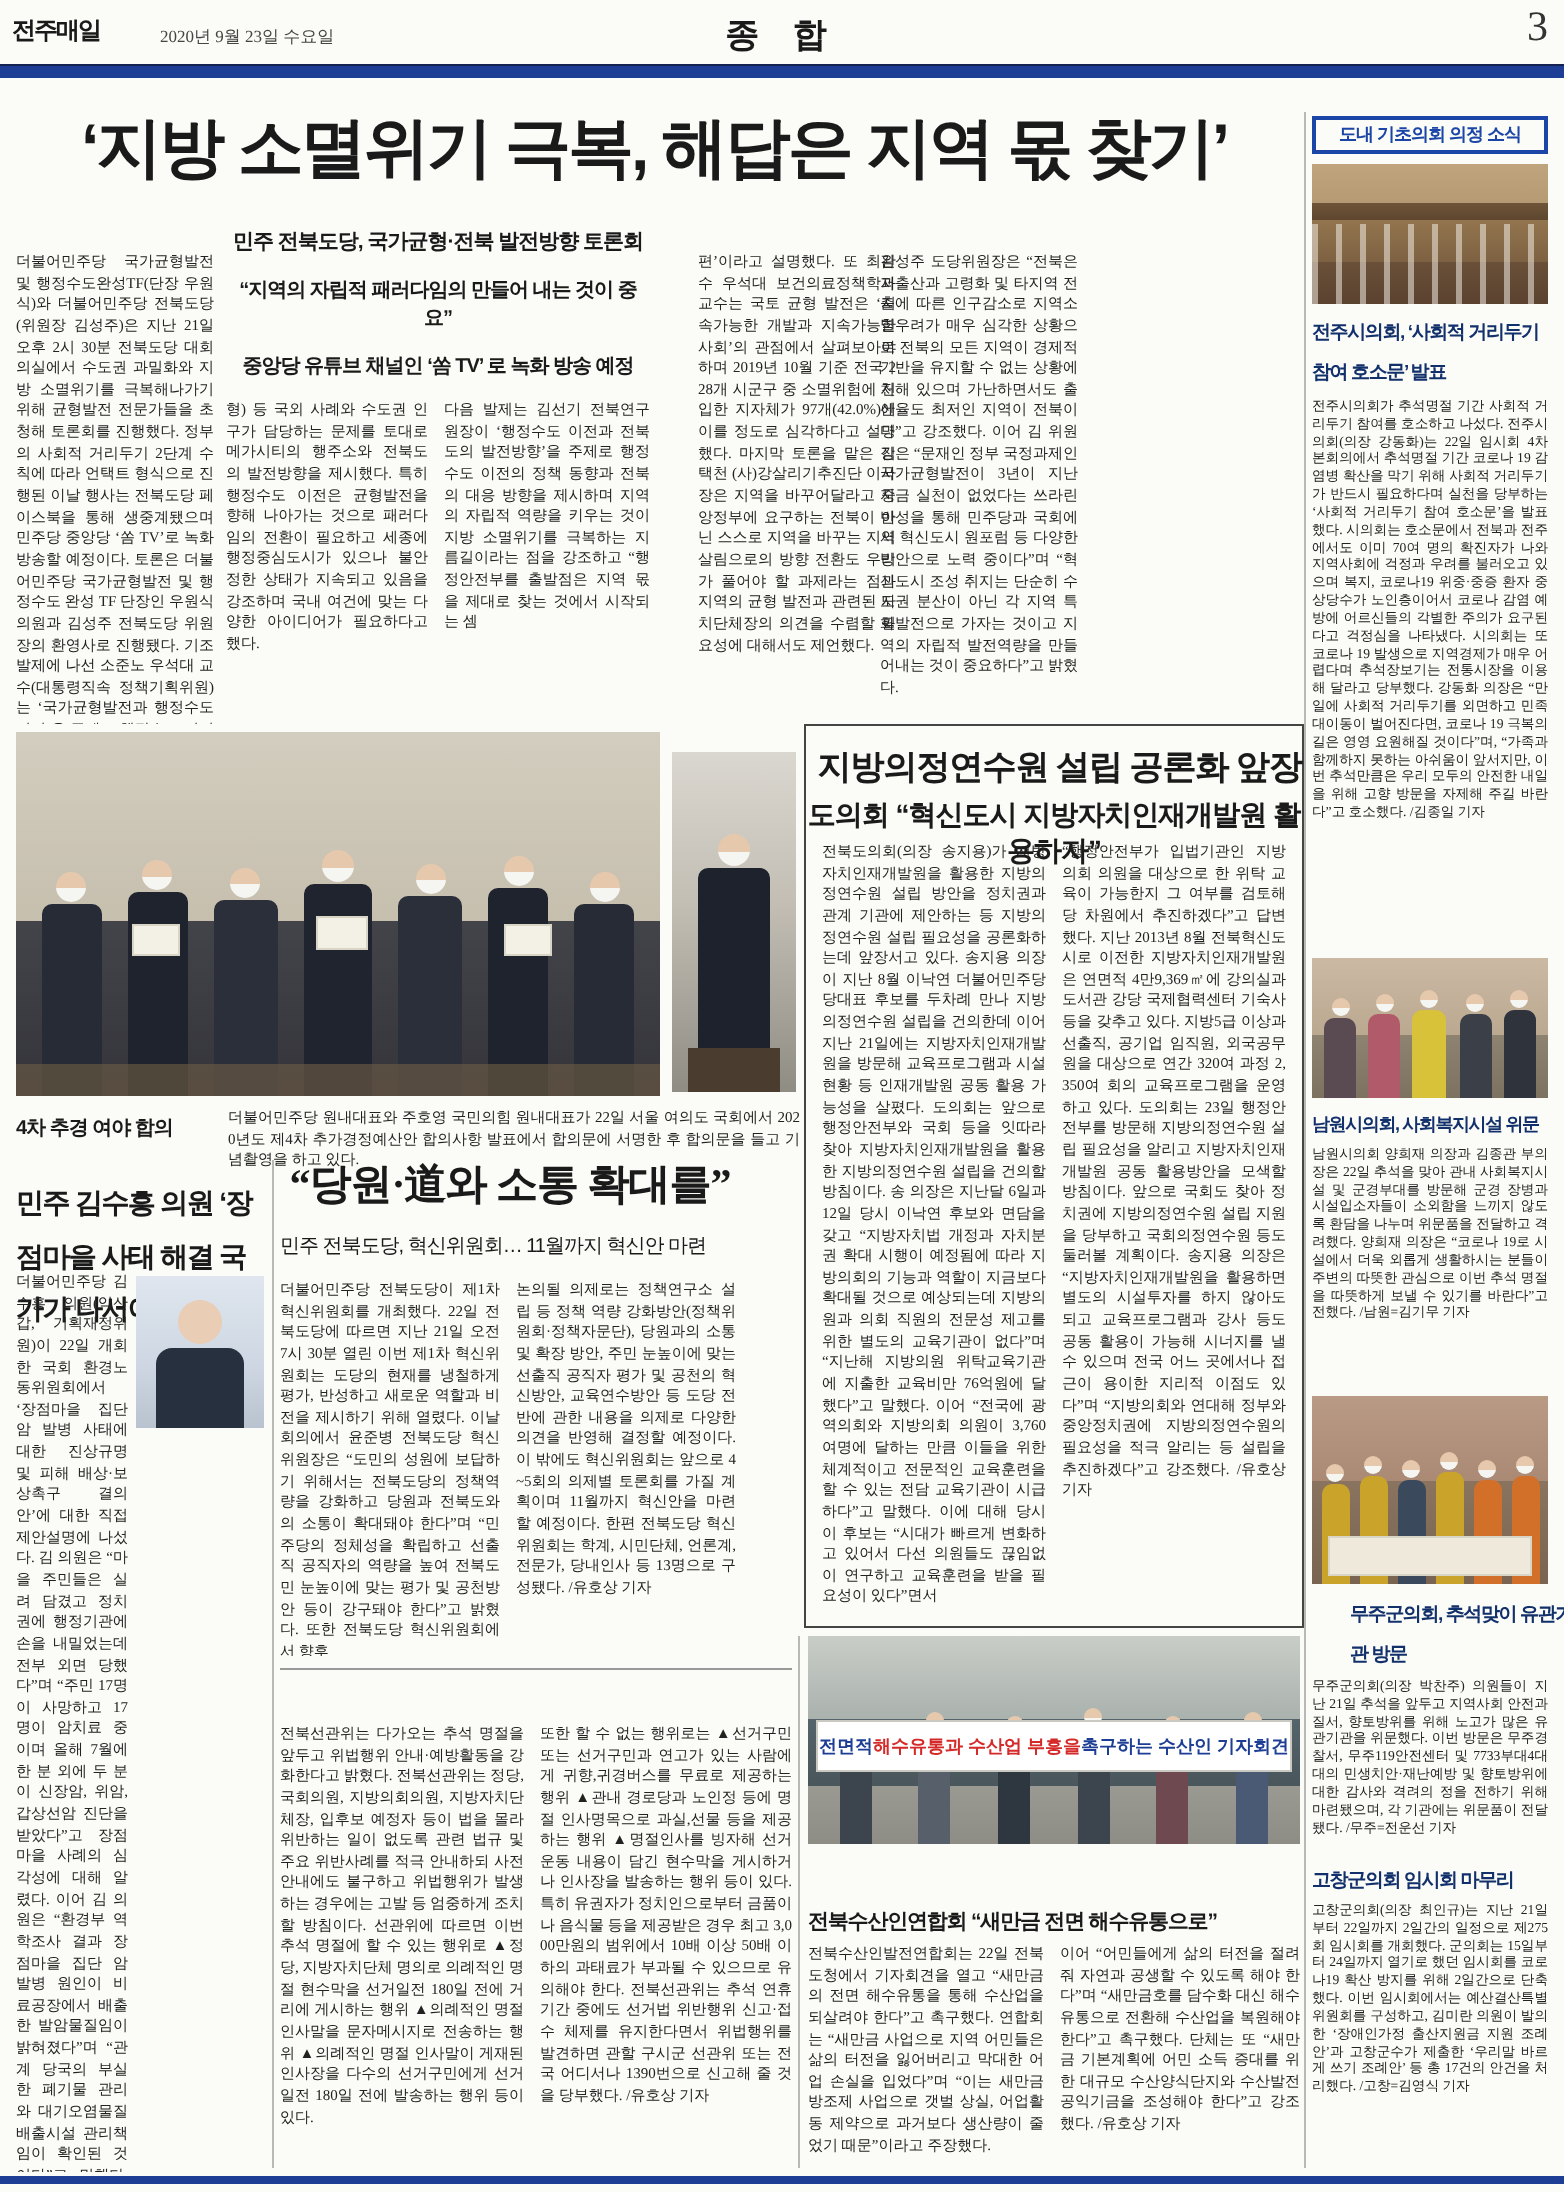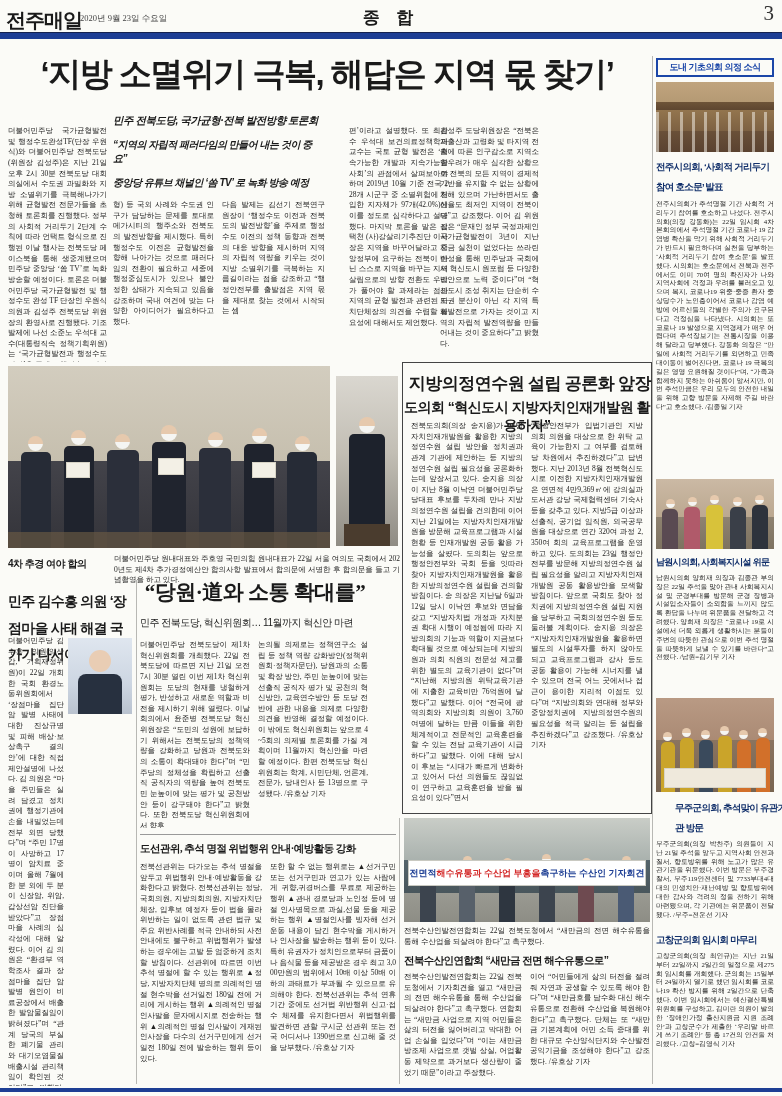--- a/index.html
+++ b/index.html
@@ -18,29 +18,29 @@
   .pn .bd{width:24px;height:60px;border-radius:5px 5px 0 0;background:#262b36;margin-top:1px;}
   .paper-rect{position:absolute;background:#f3f0e6;border:1px solid #d8d4c6;}
   .headline-serif{font-weight:bold;letter-spacing:-0.5px;}
   .sb-head{font-family:"Liberation Sans",sans-serif;font-weight:bold;color:#12306b;overflow:hidden;}
 </style>
 </head>
 <body>
 
 <div id="page">
 
-  <div class="abs sans" style="left:6px;top:7px;font-size:20px;font-weight:bold;letter-spacing:-1px;">전주매일</div>
+  <div class="abs sans" style="left:6px;top:7px;font-size:12px;font-weight:bold;letter-spacing:-1px;">전주매일</div>
   <div class="abs" style="left:80px;top:13px;font-size:8.5px;color:#444;">2020년 9월 23일 수요일</div>
   <div class="abs sans" style="left:0;top:6px;width:782px;text-align:center;font-size:17px;font-weight:bold;letter-spacing:6px;">종 합</div>
   <div class="abs" style="right:8px;top:1px;font-size:21px;color:#333;">3</div>
   <div class="abs" style="left:0;top:32px;width:782px;height:6px;background:#1d3e94;border-top:1px solid #15224f;"></div>
 
   <div class="abs sans" style="left:2px;top:52px;width:650px;height:54px;text-align:center;font-size:33px;font-weight:900;letter-spacing:-1.5px;white-space:nowrap;overflow:hidden;">‘지방 소멸위기 극복, 해답은 지역 몫 찾기’</div>
 
-  <div class="abs" style="left:113px;top:114px;width:212px;font-style:italic;">
+  <div class="abs" style="left:113px;top:114px;width:212px;text-align:center;">
     <div class="sans" style="font-size:10.5px;font-weight:bold;margin-bottom:10px;letter-spacing:-0.5px;">민주 전북도당, 국가균형·전북 발전방향 토론회</div>
     <div class="sans" style="font-size:10px;font-weight:bold;margin-bottom:10px;letter-spacing:-0.5px;">“지역의 자립적 패러다임의 만들어 내는 것이 중요”</div>
     <div class="sans" style="font-size:10px;font-weight:bold;letter-spacing:-0.5px;">중앙당 유튜브 채널인 ‘쏨 TV’ 로 녹화 방송 예정</div>
   </div>
 
   <div class="abs bt" style="left:8px;top:126px;width:99px;height:236px;">더불어민주당 국가균형발전 및 행정수도완성TF(단장 우원식)와 더불어민주당 전북도당(위원장 김성주)은 지난 21일 오후 2시 30분 전북도당 대회의실에서 수도권 과밀화와 지방 소멸위기를 극복해나가기 위해 균형발전 전문가들을 초청해 토론회를 진행했다. 정부의 사회적 거리두기 2단계 수칙에 따라 언택트 형식으로 진행된 이날 행사는 전북도당 페이스북을 통해 생중계됐으며 민주당 중앙당 ‘쏨 TV’로 녹화 방송할 예정이다. 토론은 더불어민주당 국가균형발전 및 행정수도 완성 TF 단장인 우원식 의원과 김성주 전북도당 위원장의 환영사로 진행됐다. 기조 발제에 나선 소준노 우석대 교수(대통령직속 정책기획위원)는 ‘국가균형발전과 행정수도 이전’을 주제로 행정수도 비전과 과제, 메가시티의 네덜란드(네트워크형), 미국 동부(회랑</div>
   <div class="abs bt" style="left:113px;top:200px;width:101px;height:162px;">형) 등 국외 사례와 수도권 인구가 담당하는 문제를 토대로 메가시티의 행주소와 전북도의 발전방향을 제시했다. 특히 행정수도 이전은 균형발전을 향해 나아가는 것으로 패러다임의 전환이 필요하고 세종에 행정중심도시가 있으나 불안정한 상태가 지속되고 있음을 강조하며 국내 여건에 맞는 다양한 아이디어가 필요하다고 했다.</div>
   <div class="abs bt" style="left:222px;top:200px;width:103px;height:162px;">다음 발제는 김선기 전북연구원장이 ‘행정수도 이전과 전북도의 발전방향’을 주제로 행정수도 이전의 정책 동향과 전북의 대응 방향을 제시하며 지역의 자립적 역량을 키우는 것이 지방 소멸위기를 극복하는 지름길이라는 점을 강조하고 “행정안전부를 출발점은 지역 몫을 제대로 찾는 것에서 시작되는 셈</div>
   <div class="abs bt" style="left:349px;top:126px;width:99px;height:236px;">편’이라고 설명했다. 또 최완수 우석대 보건의료정책학과 교수는 국토 균형 발전은 ‘지속가능한 개발과 지속가능한 사회’의 관점에서 살펴보아야 하며 2019년 10월 기준 전국 228개 시군구 중 소멸위험에 진입한 지자체가 97개(42.0%)에 이를 정도로 심각하다고 설명했다. 마지막 토론을 맡은 김택천 (사)강살리기추진단 이사장은 지역을 바꾸어달라고 중앙정부에 요구하는 전북이 아닌 스스로 지역을 바꾸는 지역살림으로의 방향 전환도 우리가 풀어야 할 과제라는 점과 지역의 균형 발전과 관련된 자치단체장의 의견을 수렴할 필요성에 대해서도 제언했다.</div>
   <div class="abs bt" style="left:440px;top:126px;width:99px;height:236px;">김성주 도당위원장은 “전북은 저출산과 고령화 및 타지역 전출에 따른 인구감소로 지역소멸우려가 매우 심각한 상황으로 전북의 모든 지역이 경제적 기반을 유지할 수 없는 상황에 처해 있으며 가난하면서도 출산율도 최저인 지역이 전북이다”고 강조했다. 이어 김 위원장은 “문재인 정부 국정과제인 국가균형발전이 3년이 지난 지금 실천이 없었다는 쓰라린 반성을 통해 민주당과 국회에서 혁신도시 원포럼 등 다양한 방안으로 노력 중이다”며 “혁신도시 조성 취지는 단순히 수도권 분산이 아닌 각 지역 특화발전으로 가자는 것이고 지역의 자립적 발전역량을 만들어내는 것이 중요하다”고 밝혔다.</div>
@@ -111,21 +111,20 @@
     <div class="bt" style="height:450px;">더불어민주당 김수흥 의원(익산갑, 기획재정위원)이 22일 개회한 국회 환경노동위원회에서 ‘장점마을 집단 암 발병 사태에 대한 진상규명 및 피해 배상·보상촉구 결의안’에 대한 직접 제안설명에 나섰다. 김 의원은 “마을 주민들은 실려 담겼고 정치권에 행정기관에 손을 내밀었는데 전부 외면 당했다”며 “주민 17명이 사망하고 17명이 암치료 중이며 올해 7월에 한 분 외에 두 분이 신장암, 위암, 갑상선암 진단을 받았다”고 장점마을 사례의 심각성에 대해 알렸다. 이어 김 의원은 “환경부 역학조사 결과 장점마을 집단 암 발병 원인이 비료공장에서 배출한 발암물질임이 밝혀졌다”며 “관계 당국의 부실한 폐기물 관리와 대기오염물질 배출시설 관리책임이 확인된 것이다”고 말했다. 김 의원은 환노위 소속 위원들에게 ▲국무총리 및 환경부 장관의 사과 ▲발암물질 원인인 연초박을 공급한 KT&amp;G의 책임 규명 ▲정부의 피해 배상보상 및 예산지원 ▲재발 방지를 위한 제도 정비 등 결의안의 주요 내용을 설명한 후 원안대로 심의·의결해 줄 것을 당부했다. 이날 발암물질 배출로 인한 환경재난의 대표적인 사례로 기록된 장점마을 사태 해결을 위해 국가 차원의 노력과 마을 공동체 회복을 위한 지원이 필요하다는 점도 밝혔다.  /유호상 기자</div>
   </div>
 
   <div class="abs headline-serif" style="left:140px;top:578px;width:230px;text-align:center;font-size:21px;">“당원·道와 소통 확대를”</div>
   <div class="abs sans" style="left:140px;top:616px;width:230px;text-align:left;font-size:10px;font-weight:normal;letter-spacing:-0.5px;">민주 전북도당, 혁신위원회… 11월까지 혁신안 마련</div>
   <div class="abs bt" style="left:140px;top:640px;width:110px;height:188px;">더불어민주당 전북도당이 제1차 혁신위원회를 개최했다. 22일 전북도당에 따르면 지난 21일 오전 7시 30분 열린 이번 제1차 혁신위원회는 도당의 현재를 냉철하게 평가, 반성하고 새로운 역할과 비전을 제시하기 위해 열렸다. 이날 회의에서 윤준병 전북도당 혁신위원장은 “도민의 성원에 보답하기 위해서는 전북도당의 정책역량을 강화하고 당원과 전북도와의 소통이 확대돼야 한다”며 “민주당의 정체성을 확립하고 선출직 공직자의 역량을 높여 전북도민 눈높이에 맞는 평가 및 공천방안 등이 강구돼야 한다”고 밝혔다. 또한 전북도당 혁신위원회에서 향후</div>
   <div class="abs bt" style="left:258px;top:640px;width:110px;height:188px;">논의될 의제로는 정책연구소 설립 등 정책 역량 강화방안(정책위원회·정책자문단), 당원과의 소통 및 확장 방안, 주민 눈높이에 맞는 선출직 공직자 평가 및 공천의 혁신방안, 교육연수방안 등 도당 전반에 관한 내용을 의제로 다양한 의견을 반영해 결정할 예정이다. 이 밖에도 혁신위원회는 앞으로 4~5회의 의제별 토론회를 가질 계획이며 11월까지 혁신안을 마련할 예정이다. 한편 전북도당 혁신위원회는 학계, 시민단체, 언론계, 전문가, 당내인사 등 13명으로 구성됐다.  /유호상 기자</div>
 
   <div class="hrule" style="left:140px;top:834px;width:256px;"></div>
 
-  <div class="abs headline-serif" style="left:140px;top:842px;width:258px;font-size:10.5px;white-space:nowrap;overflow:hidden;">도선관위, 추석 명절 위법행위 안내·예방활동 강화</div>
   <div class="abs bt" style="left:140px;top:862px;width:122px;height:222px;">전북선관위는 다가오는 추석 명절을 앞두고 위법행위 안내·예방활동을 강화한다고 밝혔다. 전북선관위는 정당, 국회의원, 지방의회의원, 지방자치단체장, 입후보 예정자 등이 법을 몰라 위반하는 일이 없도록 관련 법규 및 주요 위반사례를 적극 안내하되 사전 안내에도 불구하고 위법행위가 발생하는 경우에는 고발 등 엄중하게 조치할 방침이다. 선관위에 따르면 이번 추석 명절에 할 수 있는 행위로 ▲정당, 지방자치단체 명의로 의례적인 명절 현수막을 선거일전 180일 전에 거리에 게시하는 행위 ▲의례적인 명절 인사말을 문자메시지로 전송하는 행위 ▲의례적인 명절 인사말이 게재된 인사장을 다수의 선거구민에게 선거일전 180일 전에 발송하는 행위 등이 있다.</div>
   <div class="abs bt" style="left:270px;top:862px;width:126px;height:222px;">또한 할 수 없는 행위로는 ▲선거구민 또는 선거구민과 연고가 있는 사람에게 귀향,귀경버스를 무료로 제공하는 행위 ▲관내 경로당과 노인정 등에 명절 인사명목으로 과실,선물 등을 제공하는 행위 ▲명절인사를 빙자해 선거운동 내용이 담긴 현수막을 게시하거나 인사장을 발송하는 행위 등이 있다. 특히 유권자가 정치인으로부터 금품이나 음식물 등을 제공받은 경우 최고 3,000만원의 범위에서 10배 이상 50배 이하의 과태료가 부과될 수 있으므로 유의해야 한다. 전북선관위는 추석 연휴기간 중에도 선거법 위반행위 신고·접수 체제를 유지한다면서 위법행위를 발견하면 관할 구시군 선관위 또는 전국 어디서나 1390번으로 신고해 줄 것을 당부했다.  /유호상 기자</div>
 
   <div class="photo" style="left:404px;top:818px;width:246px;height:104px;background:linear-gradient(180deg,#c9cdc7 0%,#aab2ae 40%,#55646a 40%,#49565c 72%,#9a9a92 72%,#8d8d85 100%);">
     <div class="crowd" style="padding:0 4px;">
       <span class="pn">
           <span class="hd" style="width:9px;height:9px;"></span>
           <span class="bd" style="width:16px;height:52px;background:#3c444e;"></span>
         </span>
       <span class="pn">
@@ -148,21 +147,20 @@
           <span class="hd" style="width:9px;height:9px;"></span>
           <span class="bd" style="width:16px;height:56px;background:#4a5a74;"></span>
         </span>
     </div>
     <div class="abs sans" style="left:4px;top:42px;width:236px;height:24px;background:#fff;border:1px solid #c9c9c1;display:flex;align-items:center;justify-content:center;font-size:9px;font-weight:bold;white-space:nowrap;overflow:hidden;">
       <span style="color:#1d3e94;">전면적 </span>
       <span style="color:#d42a2a;">해수유통과 수산업 부흥을 </span>
       <span style="color:#1d3e94;">촉구하는 수산인 기자회견</span>
     </div>
   </div>
-  <div class="abs bt" style="left:404px;top:926px;width:246px;height:26px;">전북수산인발전연합회는 22일 전북도청에서 “새만금의 전면 해수유통을 통해 수산업을 되살려야 한다”고 촉구했다.</div>
   <div class="abs sans" style="left:404px;top:954px;width:248px;font-size:10.5px;font-weight:bold;letter-spacing:-0.6px;white-space:nowrap;overflow:hidden;">전북수산인연합회 “새만금 전면 해수유통으로”</div>
   <div class="abs bt" style="left:404px;top:972px;width:118px;height:112px;">전북수산인발전연합회는 22일 전북도청에서 기자회견을 열고 “새만금의 전면 해수유통을 통해 수산업을 되살려야 한다”고 촉구했다. 연합회는 “새만금 사업으로 지역 어민들은 삶의 터전을 잃어버리고 막대한 어업 손실을 입었다”며 “이는 새만금 방조제 사업으로 갯벌 상실, 어업활동 제약으로 과거보다 생산량이 줄었기 때문”이라고 주장했다.</div>
   <div class="abs bt" style="left:530px;top:972px;width:120px;height:112px;">이어 “어민들에게 삶의 터전을 절려 줘 자연과 공생할 수 있도록 해야 한다”며 “새만금호를 담수화 대신 해수유통으로 전환해 수산업을 복원해야 한다”고 촉구했다. 단체는 또 “새만금 기본계획에 어민 소득 증대를 위한 대규모 수산양식단지와 수산발전 공익기금을 조성해야 한다”고 강조했다.  /유호상 기자</div>
 
   <div class="vr" style="left:652px;top:56px;height:1028px;"></div>
 
   <div class="abs sans" style="left:656px;top:58px;width:114px;height:15px;border:2px solid #1b46a8;color:#1b46a8;font-size:9px;font-weight:bold;line-height:15px;text-align:center;letter-spacing:-0.5px;overflow:hidden;">도내 기초의회 의정 소식</div>
 
   <div class="photo" style="left:656px;top:82px;width:118px;height:70px;background:linear-gradient(180deg,#c0a47e 0%,#b59a74 28%,#6e5438 28%,#5e4630 40%,#93754e 40%,#7d6142 70%,#6a5038 70%,#5a4230 100%);">
     <div class="abs" style="left:0;top:30px;width:118px;height:40px;background:repeating-linear-gradient(90deg,rgba(240,235,225,.55) 0 3px,transparent 3px 12px);"></div>

